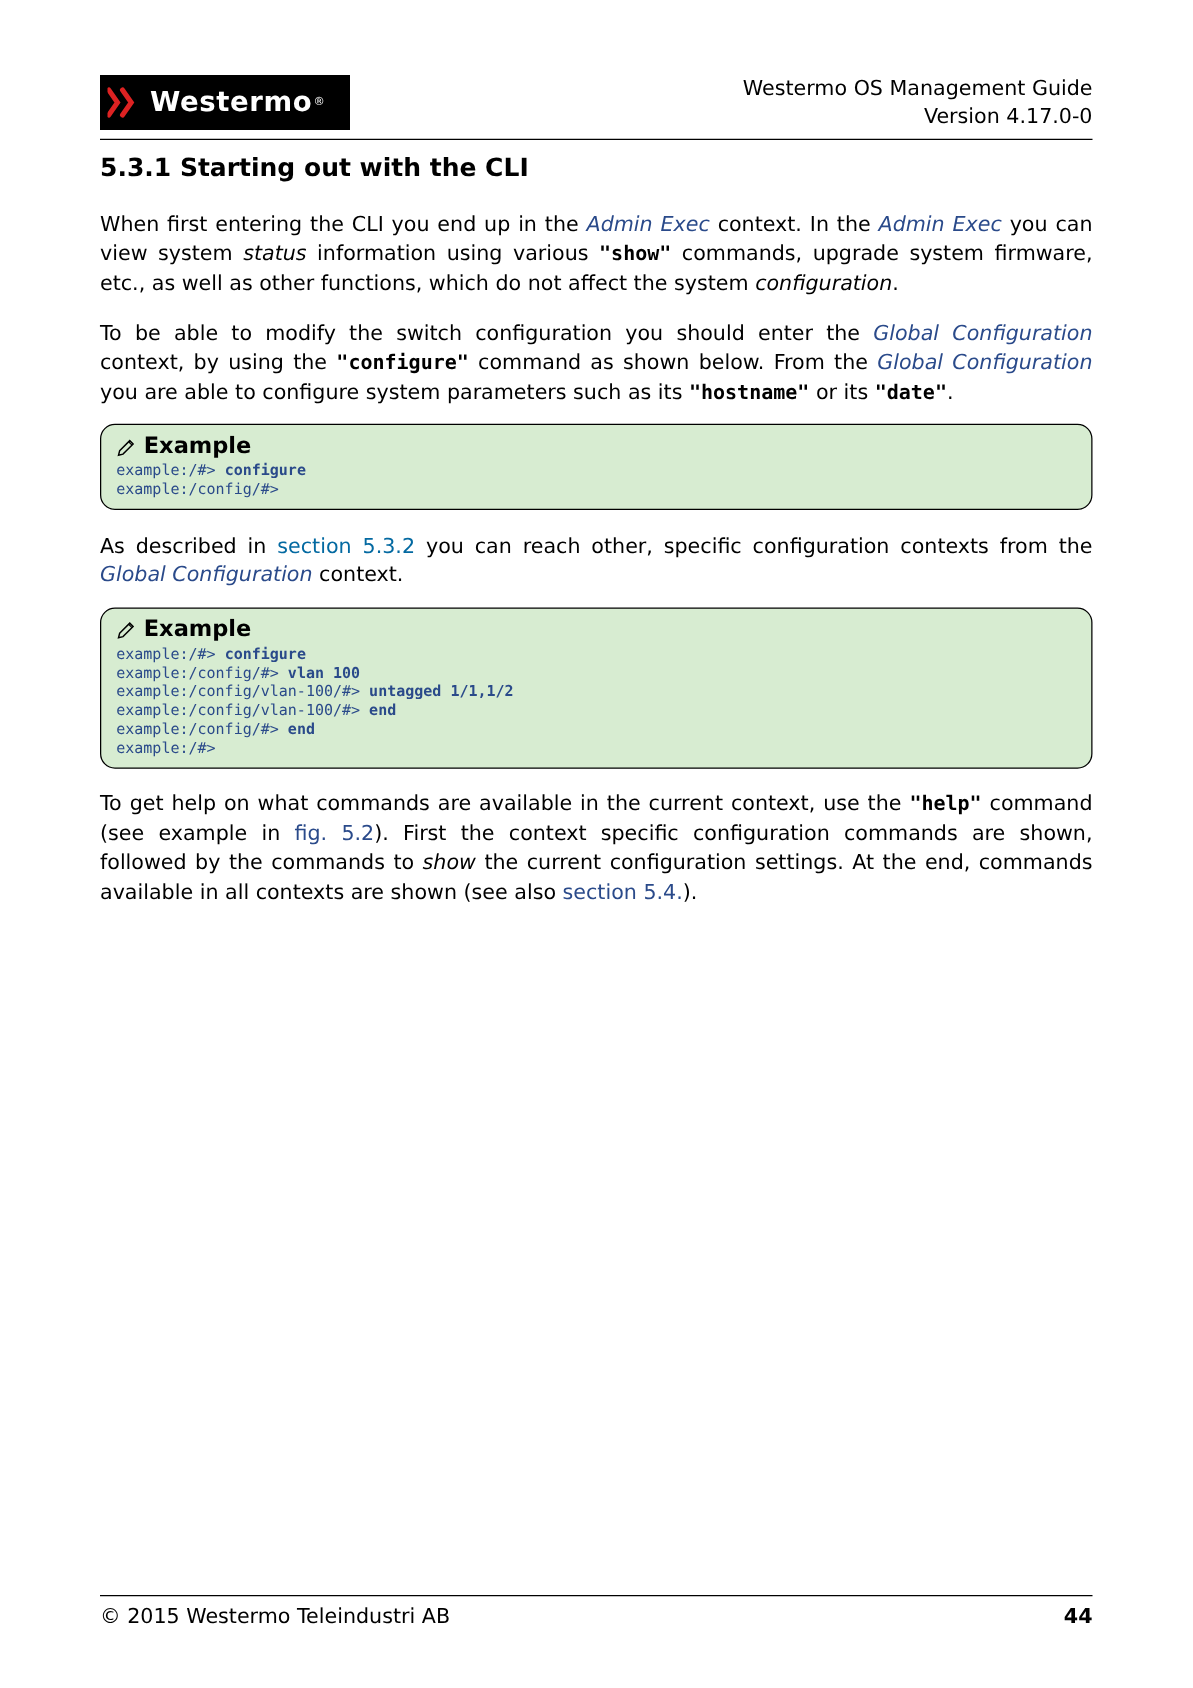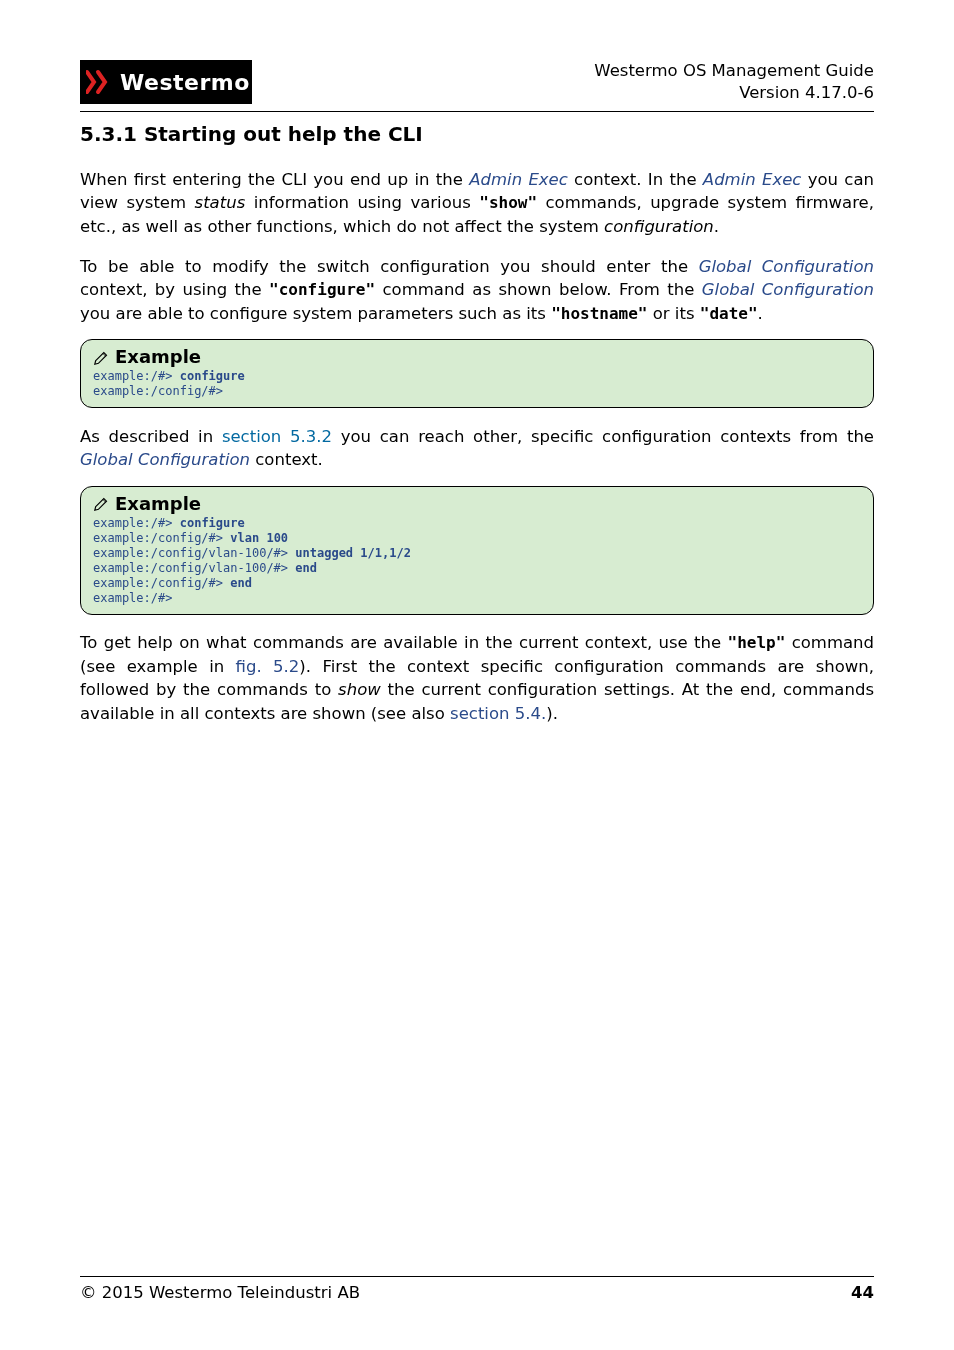--- a/index.html
+++ b/index.html
@@ -16,21 +16,21 @@
     padding: 60px 80px 40px 80px;
     position: relative;
   }
   .header-row {
     display: flex;
     justify-content: space-between;
     align-items: flex-start;
     margin-bottom: 6px;
   }
   .logo-box {
-    width: 172px;
+    width: 200px;
     height: 44px;
     background: #000000;
     display: flex;
     align-items: center;
     padding-left: 6px;
     box-sizing: border-box;
   }
   .logo-chevrons {
     display:flex;
     align-items:center;
@@ -149,26 +149,26 @@
         <svg width="28" height="26" viewBox="0 0 28 26">
           <path d="M1 3 L8 13 L1 23" stroke="#d22" stroke-width="4" fill="none" stroke-linecap="round"></path>
           <path d="M12 3 L19 13 L12 23" stroke="#d22" stroke-width="4" fill="none" stroke-linecap="round"></path>
         </svg>
       </span>
       <span class="logo-text">Westermo</span>
         <span class="logo-r">®</span>
     </div>
     <div class="header-right">
       <div>Westermo OS Management Guide</div>
-      <div>Version 4.17.0-6</div>
+      <div>Version 4.17.0-0</div>
     </div>
   </div>
   <hr class="rule">
 
-  <div class="h3">5.3.1   Starting out help the CLI</div>
+  <div class="h3">5.3.1   Starting out with the CLI</div>
 
   <p class="body-text">
     <span>When first entering the CLI you end up in the </span><a class="link">Admin Exec</a><span> context. In the </span><a class="link">Admin Exec</a><span> you can view system </span><span style="font-style:italic">status</span><span> information using various </span><span class="mono-bold">"show"</span><span> commands, upgrade system firmware, etc., as well as other functions, which do not affect the system </span><span style="font-style:italic">configuration</span><span>.</span>
   </p>
 
   <p class="body-text">
     <span>To be able to modify the switch configuration you should enter the </span><a class="link">Global Configuration</a><span> context, by using the </span><span class="mono-bold">"configure"</span><span> command as shown below. From the </span><a class="link">Global Configuration</a><span> you are able to configure system parameters such as its </span><span class="mono-bold">"hostname"</span><span> or its </span><span class="mono-bold">"date"</span><span>.</span>
   </p>
 
   <div class="example-box">

